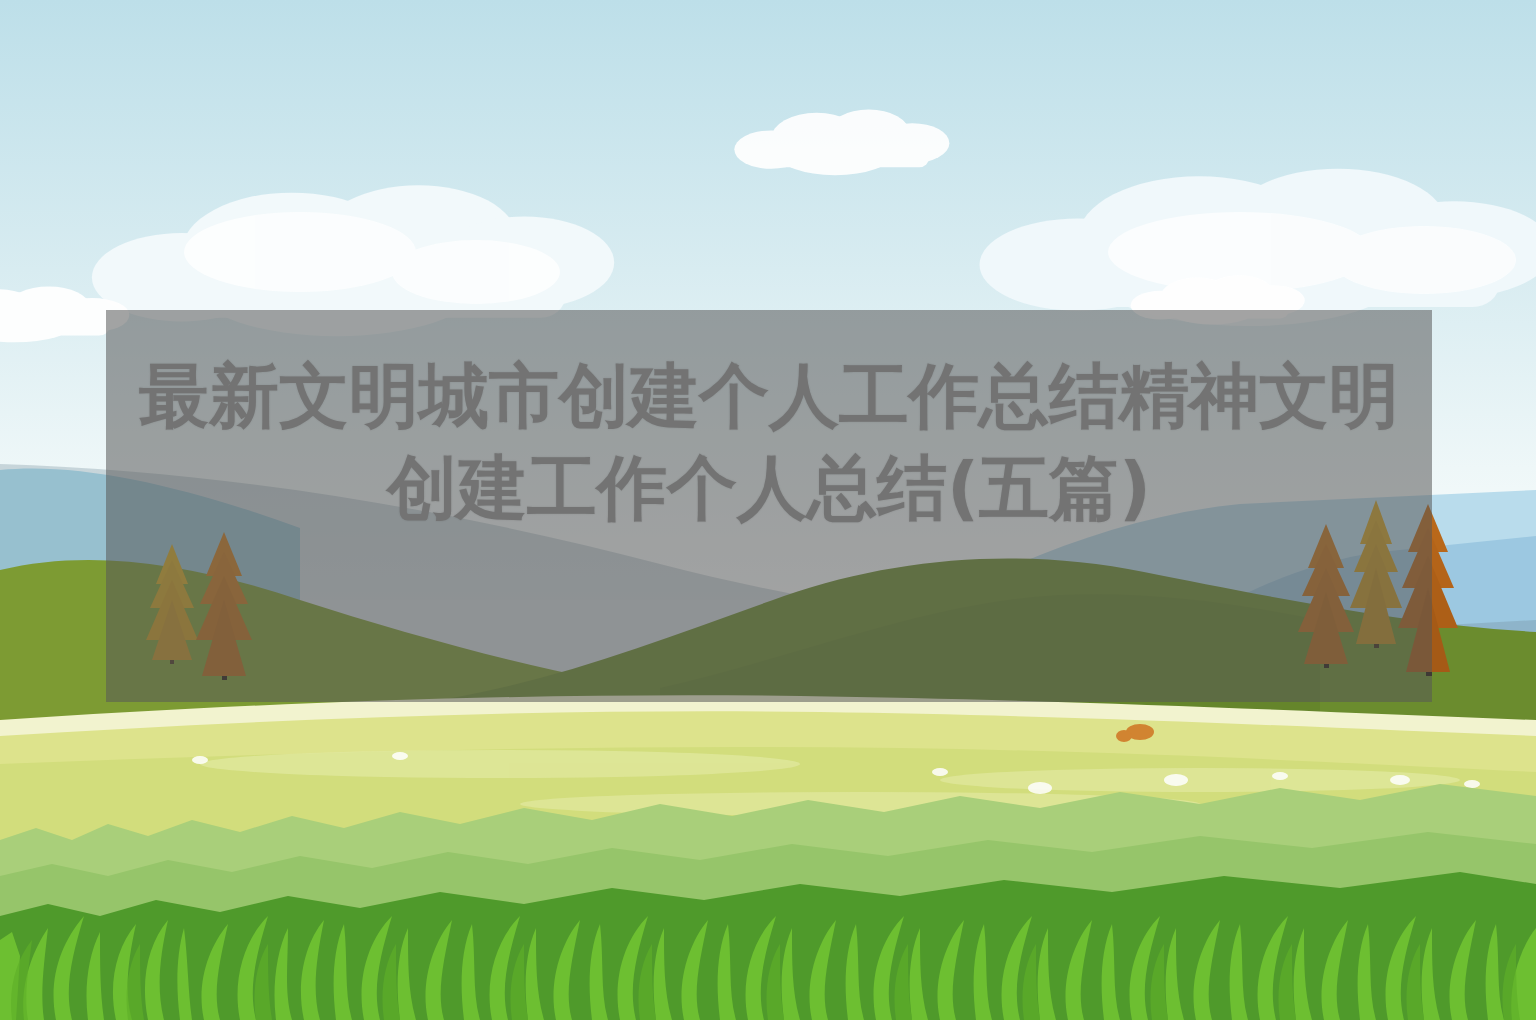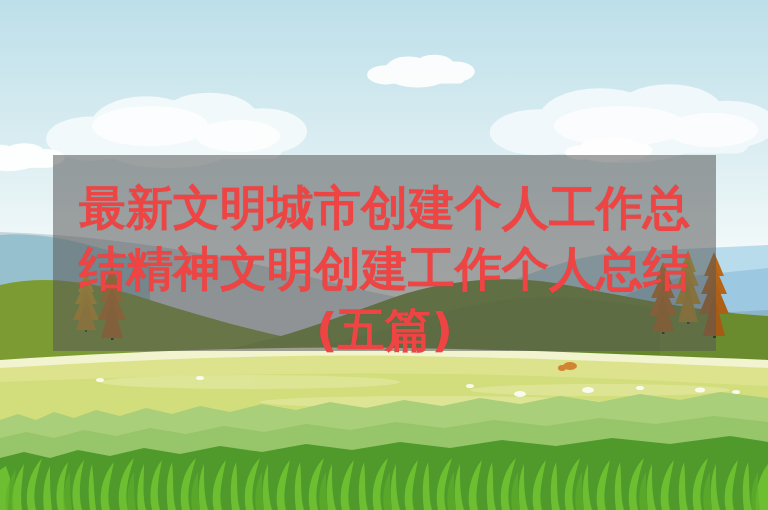--- a/index.html
+++ b/index.html
@@ -23,24 +23,24 @@
     width:663px; height:196px;
     background:rgba(88,88,88,0.55);
     display:flex;
     align-items:flex-start;
     justify-content:center;
     z-index:5;
   }
   #overlay-text {
     width:100%;
     padding:22px 4px 0 4px;
-    color:#ef4444;
+    color:#737373;
     font-family:"DejaVu Sans", "Liberation Sans", sans-serif;
     font-weight:700;
-    font-size:47px;
+    font-size:35px;
     line-height:1.30;
     letter-spacing:0px;
     text-align:center;
     word-break:break-all;
     white-space:normal;
     text-shadow:0 0 1px rgba(0,0,0,0.12);
   }
 </style>
 </head>
 <body>

